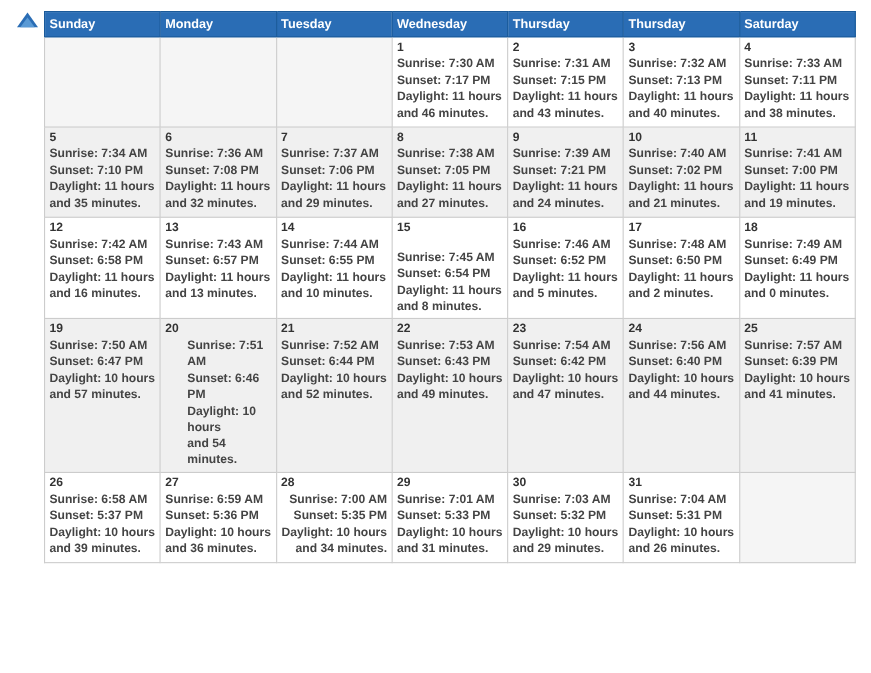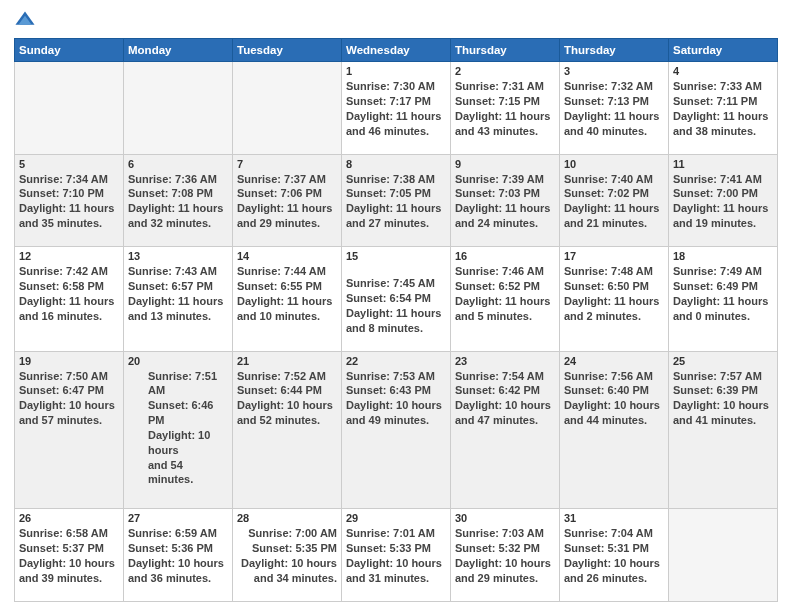--- a/index.html
+++ b/index.html
@@ -5,24 +5,23 @@
     * { box-sizing: border-box; margin: 0; padding: 0; }
     body {
       font-family: Arial, sans-serif;
       background: #fff;
       width: 792px;
       height: 612px;
       overflow: hidden;
     }
     .page {
       width: 792px;
-      height: 612px;
+      height: 510px;
       background: #fff;
       display: flex;
-      flex-direction: column;
       padding: 10px 14px 10px 14px;
     }
     .header {
       display: flex;
       justify-content: space-between;
       align-items: flex-start;
       margin-bottom: 6px;
     }
     .logo {
       display: flex;
@@ -198,21 +197,21 @@
           <td>
             <div class="day-number">8</div>
             <div class="day-info" style="white-space: pre-line;">Sunrise: 7:38 AM
 Sunset: 7:05 PM
 Daylight: 11 hours
 and 27 minutes.</div>
           </td>
           <td>
             <div class="day-number">9</div>
             <div class="day-info" style="white-space: pre-line;">Sunrise: 7:39 AM
-Sunset: 7:03 PM
+Sunset: 7:21 PM
 Daylight: 11 hours
 and 24 minutes.</div>
           </td>
           <td>
             <div class="day-number">10</div>
             <div class="day-info" style="white-space: pre-line;">Sunrise: 7:40 AM
 Sunset: 7:02 PM
 Daylight: 11 hours
 and 21 minutes.</div>
           </td>

